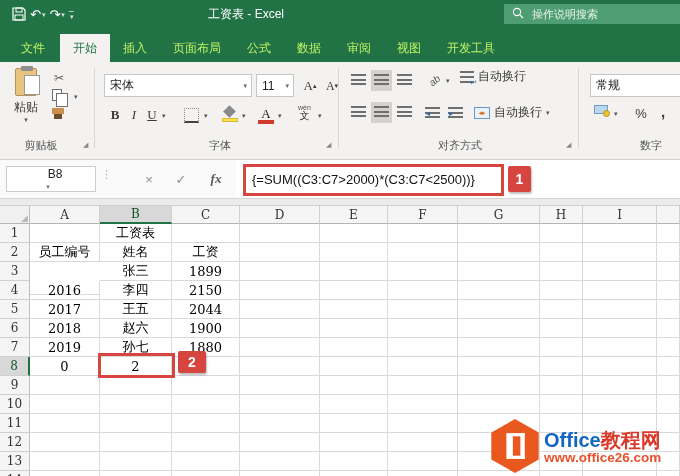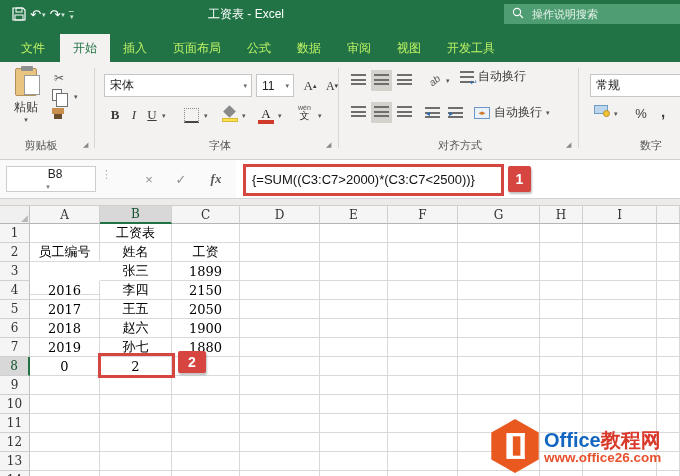--- a/index.html
+++ b/index.html
@@ -355,21 +355,21 @@
           <div class="cell" style="width: 70px;"></div>
           <div class="cell" style="width: 82px;"></div>
           <div class="cell" style="width: 43px;"></div>
           <div class="cell" style="width: 74px;"></div>
           <div class="cell" style="width: 23px;"></div>
         </div>
         <div class="grow">
           <div class="rhead">5</div>
           <div class="cell" style="width: 70px;">2017</div>
           <div class="cell" style="width: 72px;">王五</div>
-          <div class="cell" style="width: 68px;">2050</div>
+          <div class="cell" style="width: 68px;">2044</div>
           <div class="cell" style="width: 80px;"></div>
           <div class="cell" style="width: 68px;"></div>
           <div class="cell" style="width: 70px;"></div>
           <div class="cell" style="width: 82px;"></div>
           <div class="cell" style="width: 43px;"></div>
           <div class="cell" style="width: 74px;"></div>
           <div class="cell" style="width: 23px;"></div>
         </div>
         <div class="grow">
           <div class="rhead">6</div>

